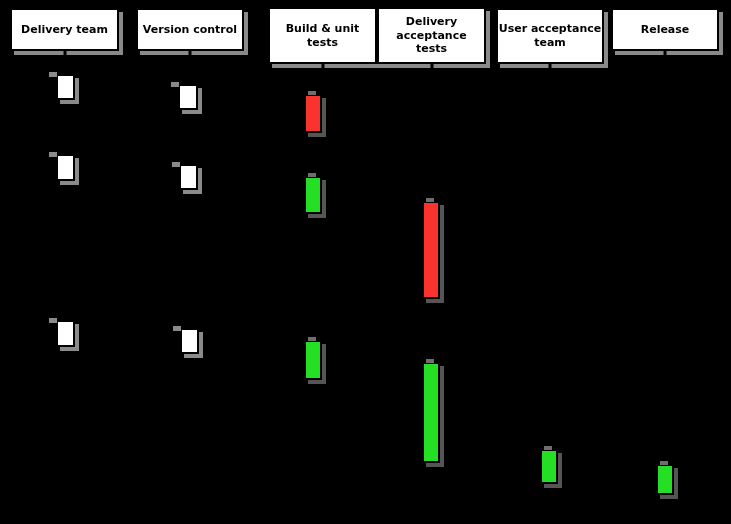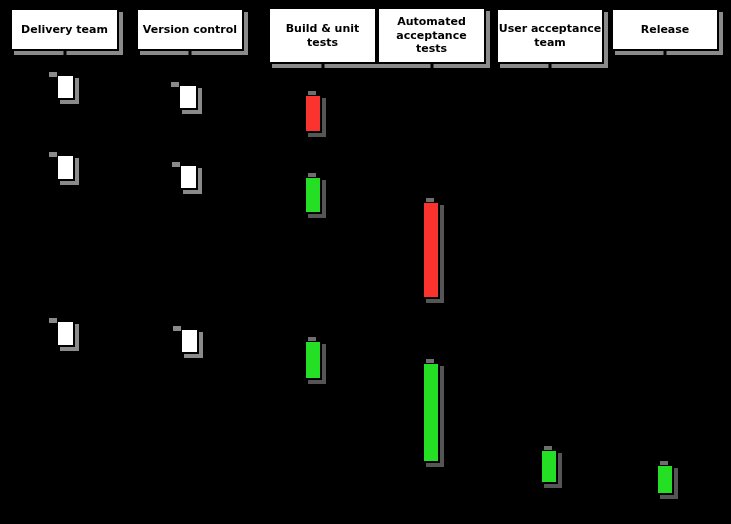--- a/index.html
+++ b/index.html
@@ -66,21 +66,21 @@
   <div class="stage" style="left:136px;top:8px;width:108px;height:43px">
     <span>Version control</span>
     <div class="lifeline-tick"></div>
   </div>
   <div class="stage" style="left:268px;top:7px;width:109px;height:57px">
     <span>Build &amp; unit
 tests</span>
     <div class="lifeline-tick"></div>
   </div>
   <div class="stage" style="left:377px;top:7px;width:109px;height:57px">
-    <span>Automated
+    <span>Delivery
 acceptance tests</span>
     <div class="lifeline-tick"></div>
   </div>
   <div class="stage" style="left:496px;top:8px;width:108px;height:56px">
     <span>User acceptance
 team</span>
     <div class="lifeline-tick"></div>
   </div>
   <div class="stage" style="left:611px;top:8px;width:108px;height:43px">
     <span>Release</span>

